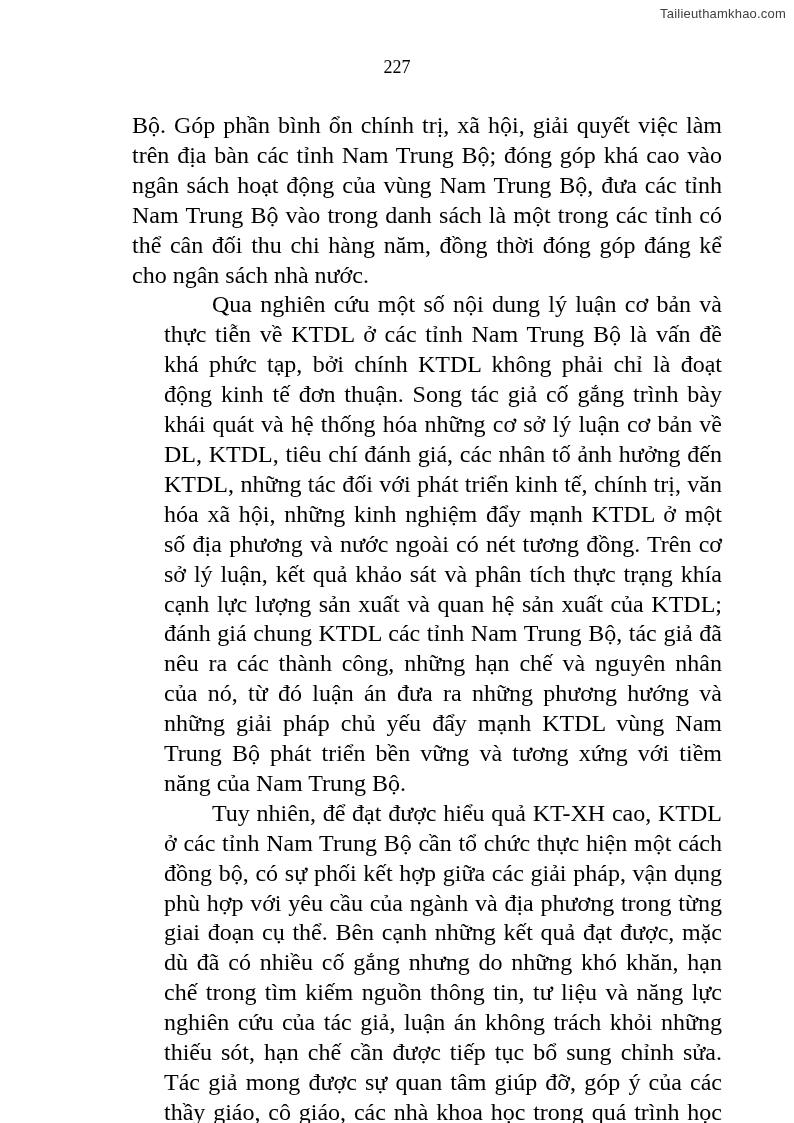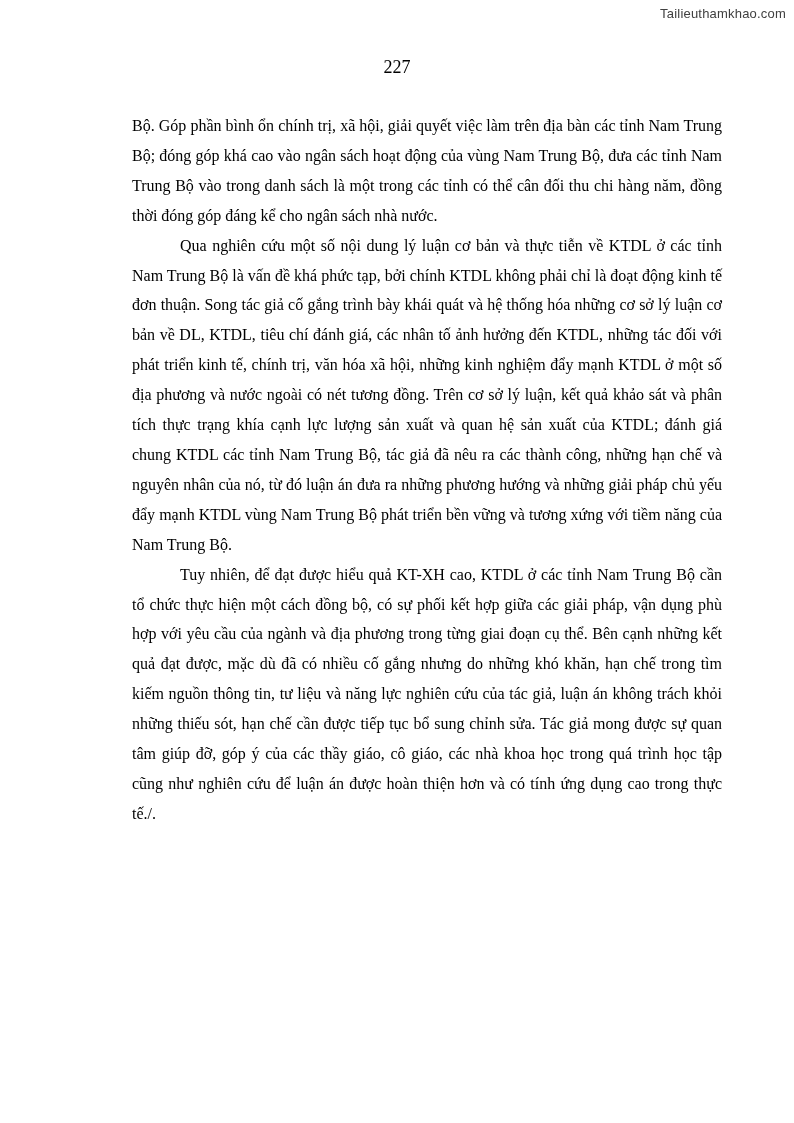--- a/index.html
+++ b/index.html
@@ -3,22 +3,22 @@
 <meta charset="utf-8">
 <style>
   html, body { margin: 0; padding: 0; background: #ffffff; }
   body { width: 794px; height: 1123px; position: relative; overflow: hidden;
          font-family: "Liberation Serif", "DejaVu Serif", serif; color: #000; }
   .watermark { position: absolute; top: 6px; right: 8px; font-family: "Liberation Sans", "DejaVu Sans", sans-serif;
                font-size: 13px; color: #404040; letter-spacing: 0.2px; }
   .page-number { position: absolute; top: 57px; left: 0; width: 794px; text-align: center;
                  font-size: 18px; }
   .body-text { position: absolute; top: 111px; left: 132px; width: 590px; }
-  .para { margin: 0; font-size: 16px; line-height: 29.9px; text-align: justify; }
-  .para.indent { text-indent: 48px; }
+  .para { margin: 0; font-size: 24px; line-height: 29.9px; text-align: justify; }
+  .para.indent { text-indent: 48px; margin-left: 32px; }
 </style>
 </head>
 <body>
 
 <div class="watermark">Tailieuthamkhao.com</div>
 
 <div class="page-number">227</div>
 
 <div class="body-text">
   <p class="para">Bộ. Góp phần bình ổn chính trị, xã hội, giải quyết việc làm trên địa bàn các tỉnh Nam Trung Bộ; đóng góp khá cao vào ngân sách hoạt động của vùng Nam Trung Bộ, đưa các tỉnh Nam Trung Bộ vào trong danh sách là một trong các tỉnh có thể cân đối thu chi hàng năm, đồng thời đóng góp đáng kể cho ngân sách nhà nước.</p>

